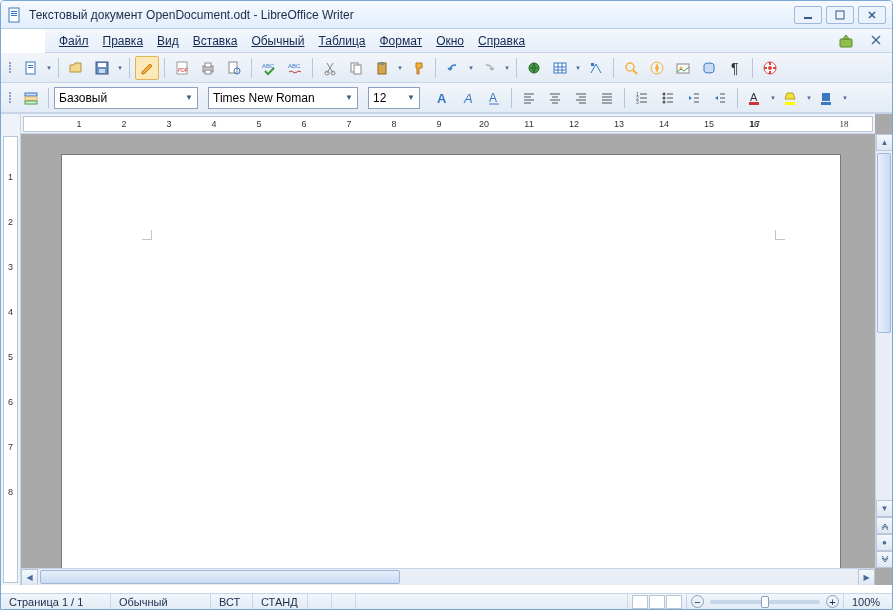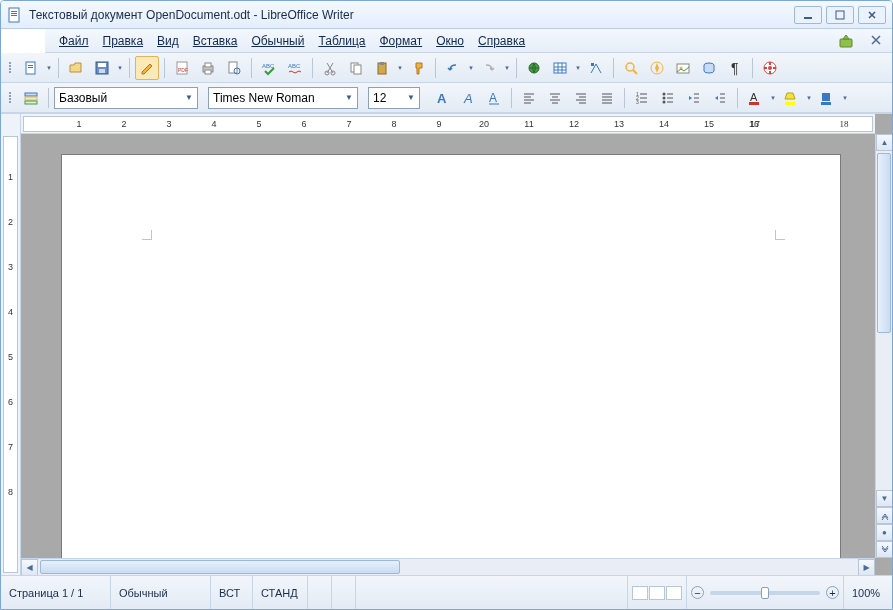--- a/index.html
+++ b/index.html
@@ -41,21 +41,21 @@
 .page .margin-mark { position: absolute; width: 10px; height: 10px; border-color: #c4c4c4; }
 .mm-tl { top: 75px; left: 80px; border-bottom: 1px solid #c4c4c4; border-right: 1px solid #c4c4c4; }
 .mm-tr { top: 75px; right: 55px; border-bottom: 1px solid #c4c4c4; border-left: 1px solid #c4c4c4; }
 .vscroll { position: absolute; top: 20px; right: 0; bottom: 17px; width: 17px; background: #e9eef6; border-left: 1px solid #c6d5e8; display: flex; flex-direction: column; }
 .hscroll { position: absolute; left: 20px; right: 17px; bottom: 0; height: 17px; background: #e9eef6; border-top: 1px solid #c6d5e8; display: flex; }
 .scroll-btn { width: 17px; height: 17px; background: linear-gradient(#f4f8fd,#dde7f3); border: 1px solid #b8c6d8; display:flex; align-items:center; justify-content:center; font-size:8px; color:#4d6a96; }
 .scroll-track { flex: 1; position: relative; }
 .scroll-thumb-v { position: absolute; left: 1px; right: 1px; top: 2px; height: 180px; background: linear-gradient(90deg,#e8f0fb,#c9dbf3); border: 1px solid #9db8da; border-radius: 2px; }
 .scroll-thumb-h { position: absolute; top: 1px; bottom: 1px; left: 2px; width: 360px; background: linear-gradient(#e8f0fb,#c9dbf3); border: 1px solid #9db8da; border-radius: 2px; }
 .nav-btns { display:flex; flex-direction:column; }
-.statusbar { height: 34px; background: linear-gradient(#f2f6fb,#e3ebf5); border-top: 1px solid #c6d5e8; display: flex; align-items: center; font-size: 11px; color: #1a2c4a; }
+.statusbar { height: 16px; background: linear-gradient(#f2f6fb,#e3ebf5); border-top: 1px solid #c6d5e8; display: flex; align-items: center; font-size: 11px; color: #1a2c4a; margin-top: 8px; }
 .status-cell { padding: 0 8px; border-right: 1px solid #c6d5e8; height: 100%; display: flex; align-items: center; }
 .status-cell.wide { flex: 1; }
 .zoom-slider { width: 110px; height: 4px; background: #c6d5e8; position: relative; margin: 0 6px; border-radius: 2px; }
 .zoom-slider .knob { position: absolute; top: -4px; left: 50%; width: 8px; height: 12px; background: #fff; border: 1px solid #8aa0bd; border-radius: 2px; transform: translateX(-50%); }
 .zoom-slider .mid { position:absolute; left:50%; top:-2px; width:1px; height:8px; background:#8aa0bd;}
 .view-btns { display: flex; gap: 1px; padding: 0 4px; }
 .view-btn { width: 16px; height: 14px; border: 1px solid #b8c6d8; background: #fff; }
 svg { display: block; }
 </style>
 </head>

